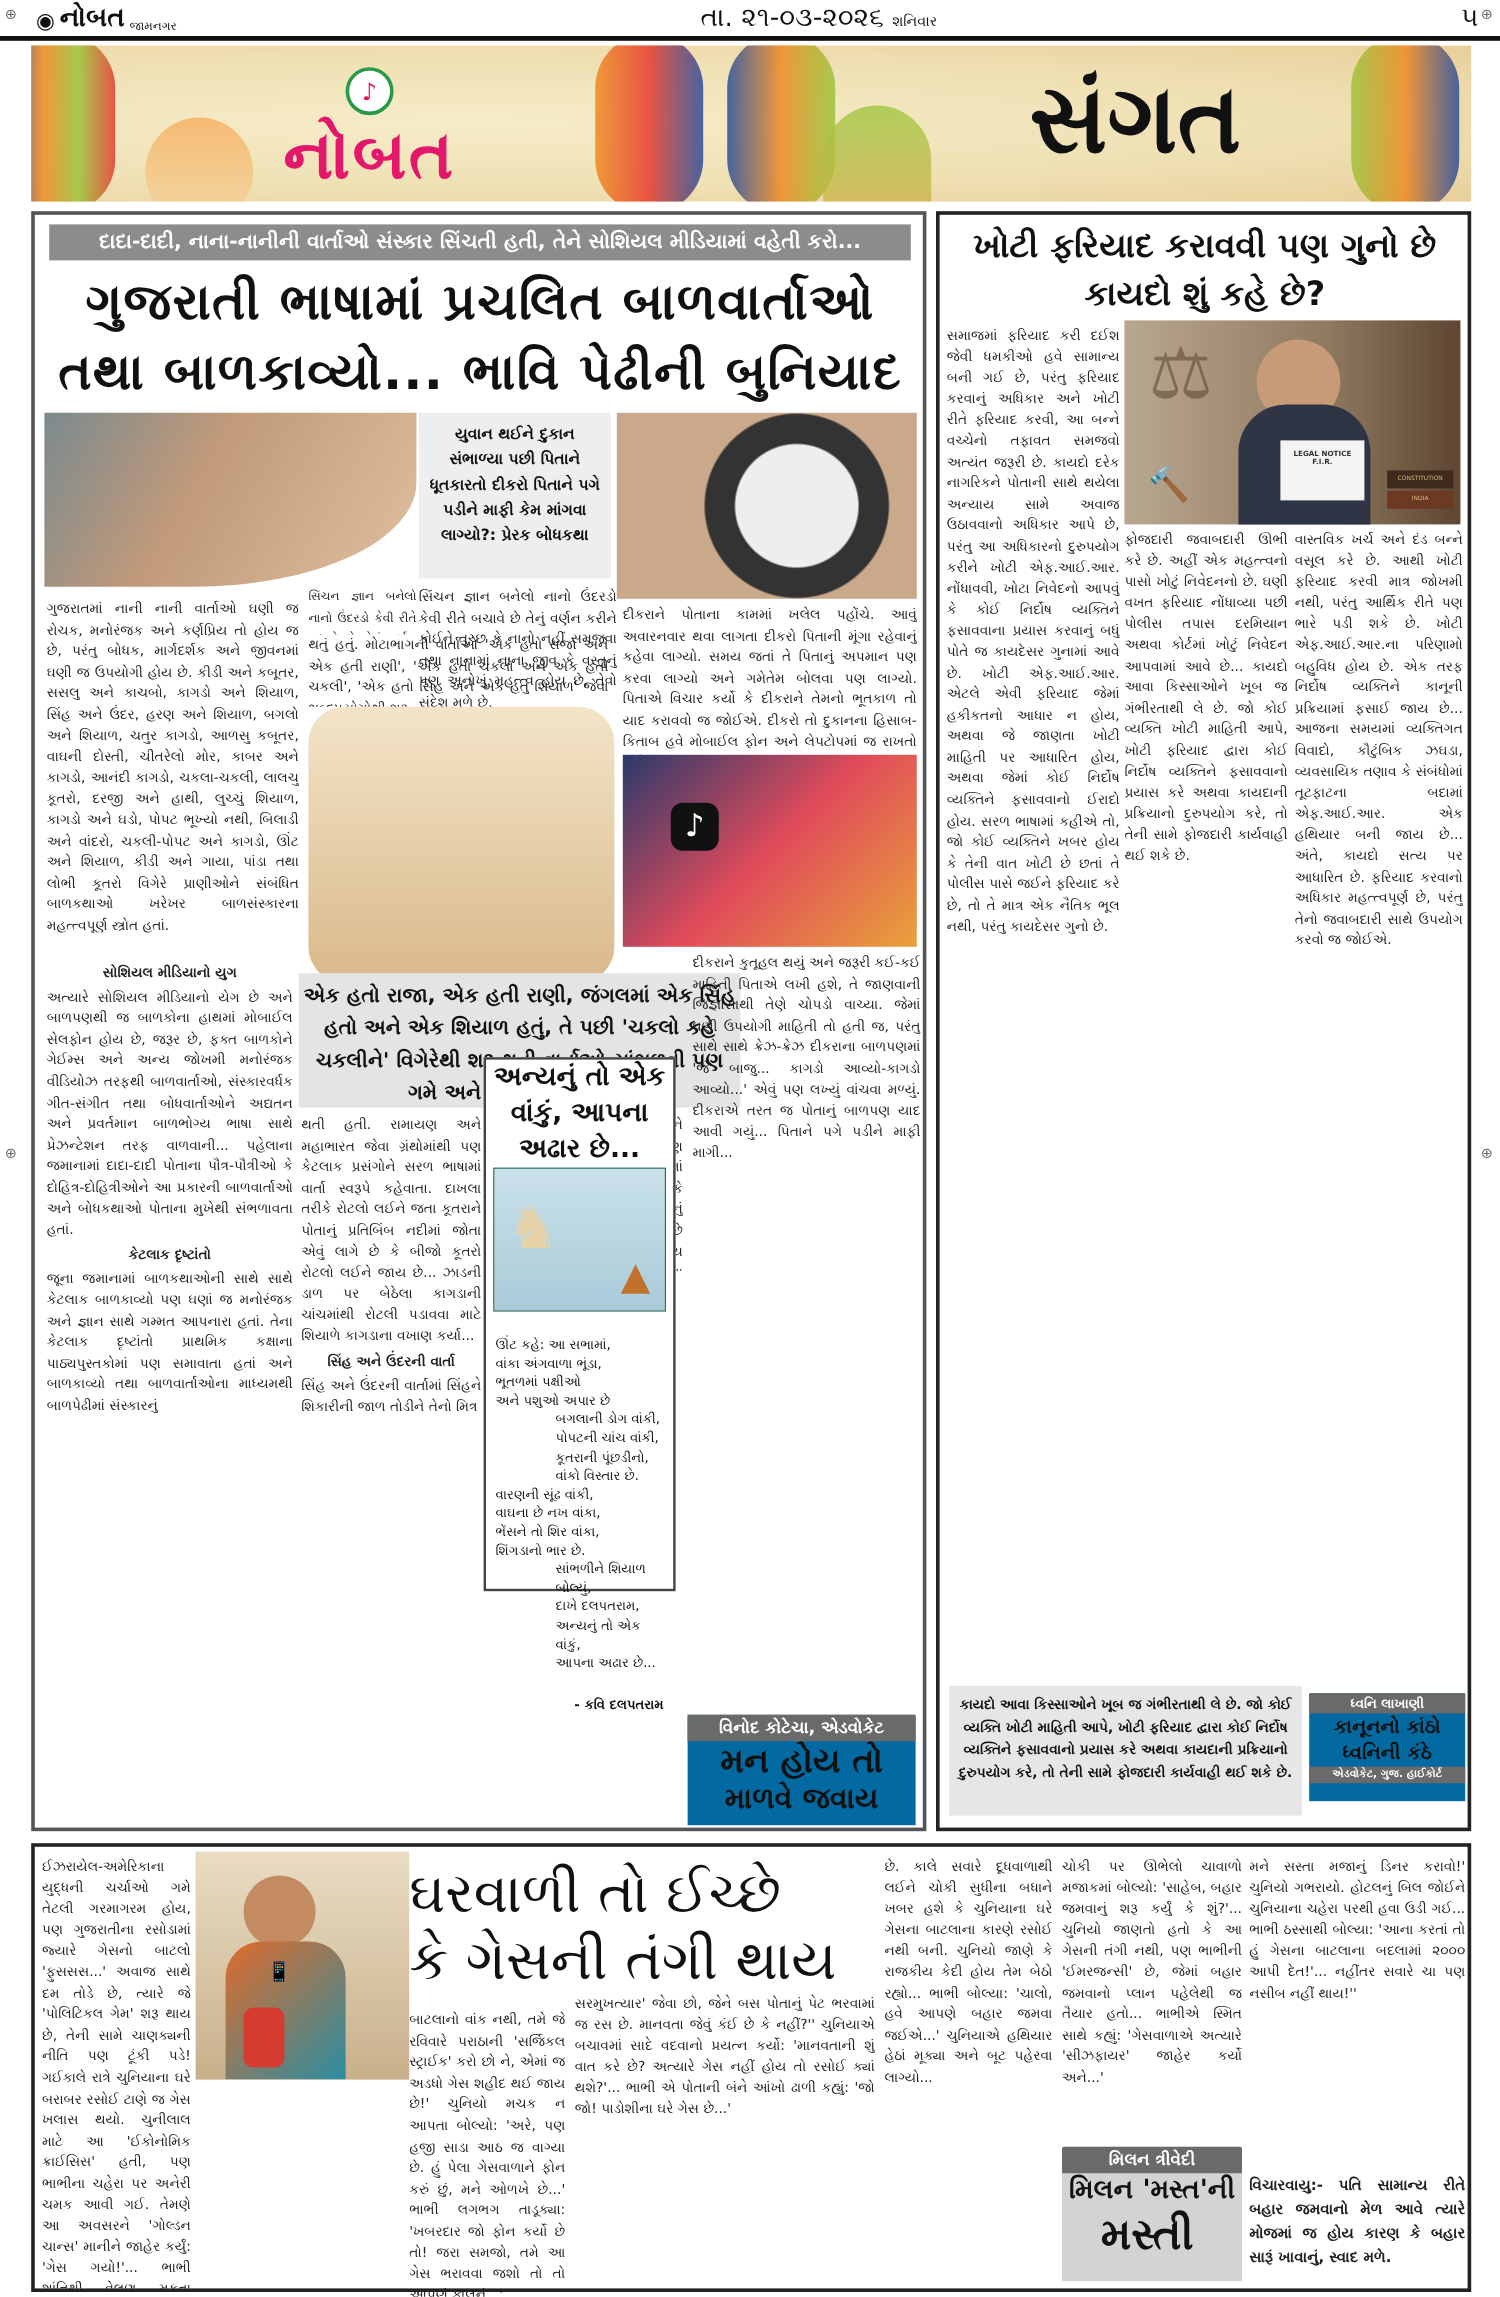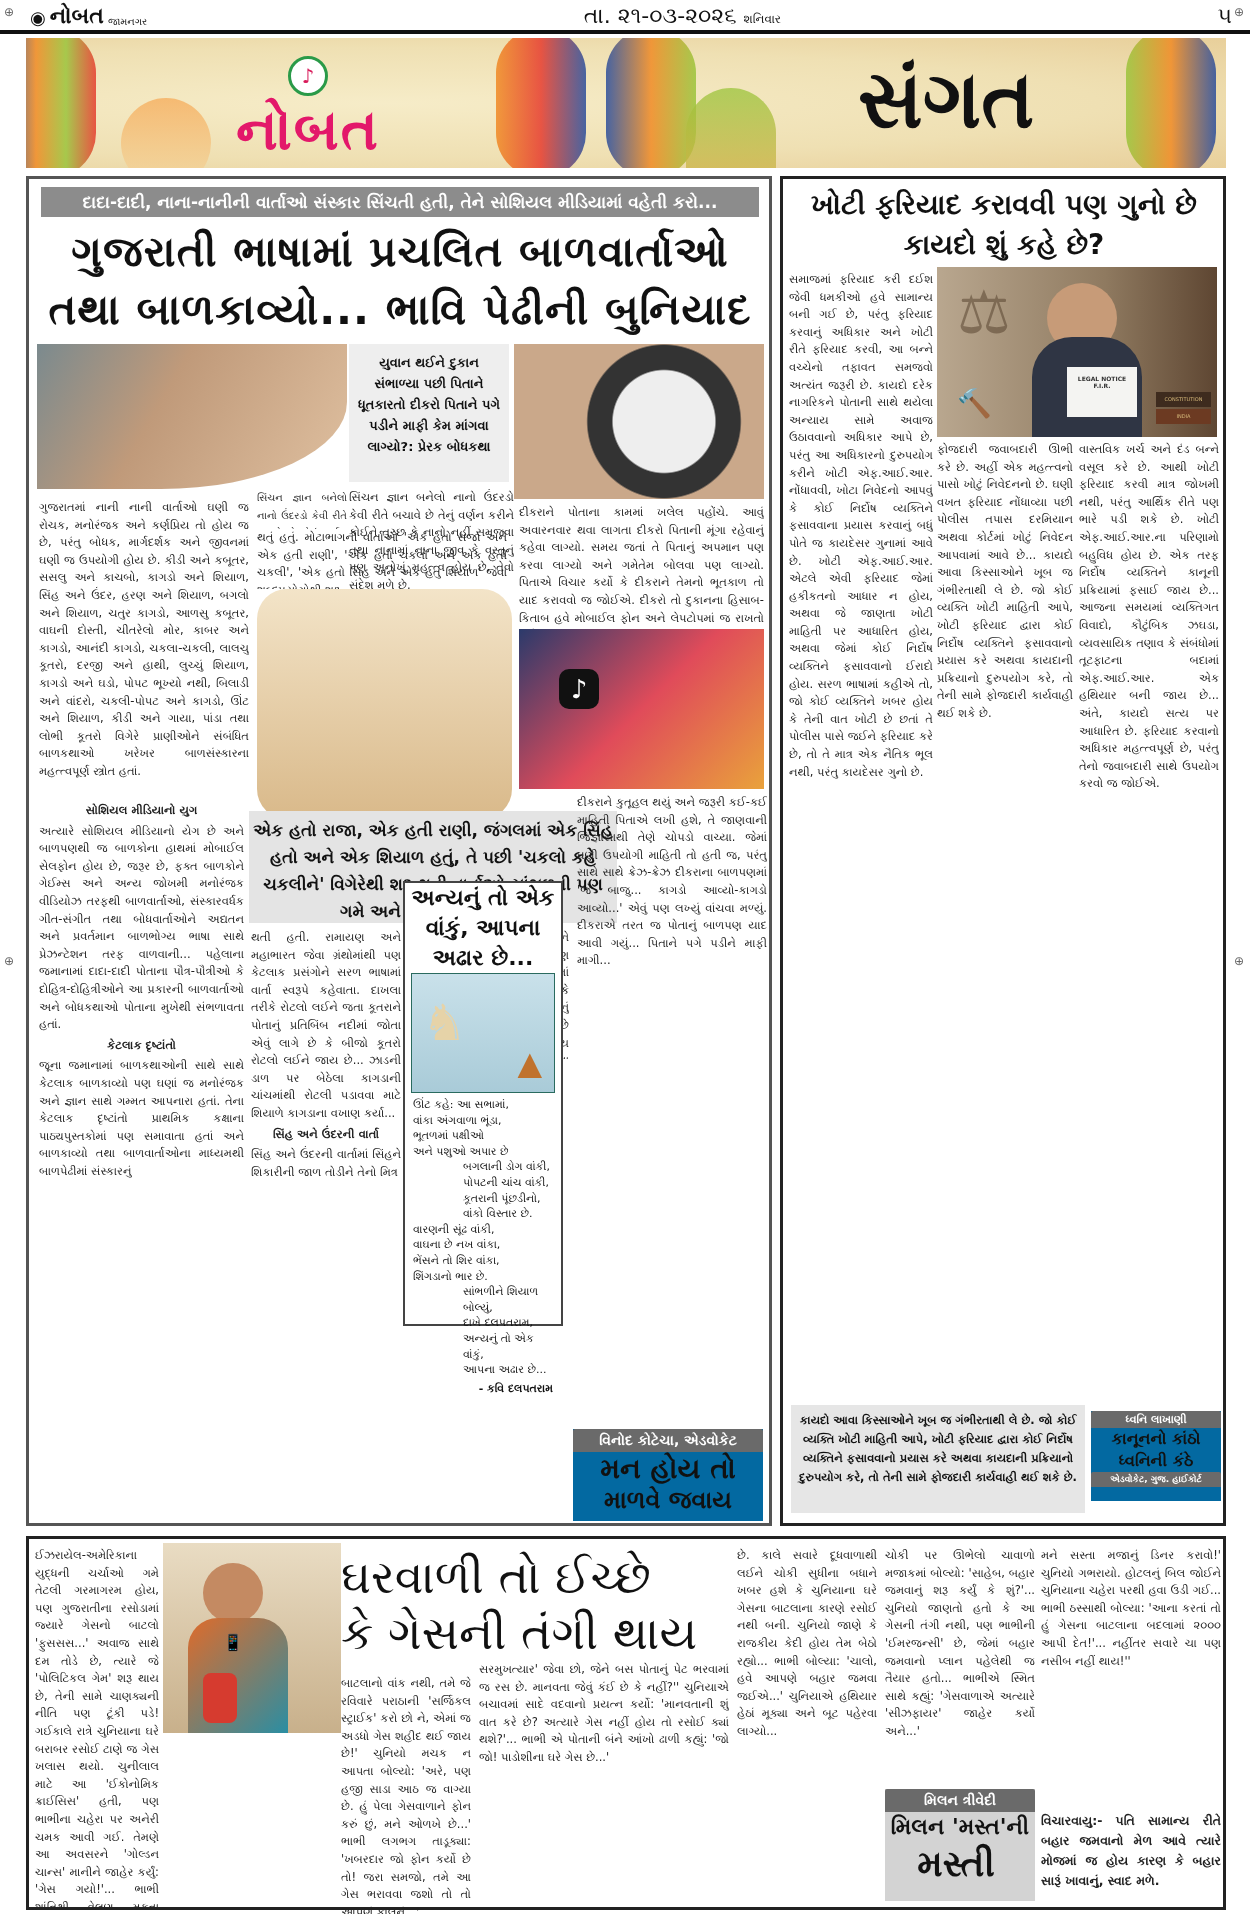--- a/index.html
+++ b/index.html
@@ -23,21 +23,21 @@
 .kicker{position:absolute;left:12px;top:8px;width:718px;height:30px;background:#8c8c8c;color:#fff;font-weight:bold;font-size:17px;display:flex;align-items:center;justify-content:center}
 .headline-main{position:absolute;left:8px;top:44px;width:726px;text-align:center;font-weight:bold;font-size:42px;line-height:58px;letter-spacing:1px}
 .photo{position:absolute;background:#cbb79b;overflow:hidden}
 .sidebox{position:absolute;left:320px;top:165px;width:160px;height:138px;background:#eee;font-weight:bold;font-size:13px;text-align:center;line-height:21px;padding:8px 6px}
 .col{position:absolute;font-size:11.5px;line-height:17.6px;text-align:justify;color:#222;overflow:hidden}
 .col .sub{font-weight:bold;text-align:center;display:block;margin:3px 0}
 .quote{position:absolute;background:#e4e4e4;font-weight:bold;text-align:center}
 .poem{position:absolute;left:374px;top:880px;width:160px;height:445px;border:2px solid #444;background:#fff}
 .poem-title{font-size:22px;font-weight:bold;text-align:center;line-height:30px;padding:0 0}
 .poem-pic{height:120px;background:linear-gradient(#c9e1ea,#a9cbd8);margin:0 6px;position:relative;border:1px solid #2a6b5f}
-.poem-text{font-size:11px;line-height:15.6px;padding:4px 8px}
+.poem-text{font-size:11px;line-height:15.6px;padding:20px 8px}
 .poem-text .ind{padding-left:50px}
 .poem-credit{text-align:right;font-weight:bold;font-size:11px;padding-right:8px}
 .byline-tag{background:#6a6a6a;color:#fff;font-weight:bold;font-size:14px;text-align:center;padding:3px 8px;border-radius:2px 2px 0 0}
 .column-brand{position:absolute;background:#0369a1;text-align:center;font-weight:bold}
 .right-title{position:absolute;left:6px;top:6px;width:430px;text-align:center;font-weight:bold;font-size:28px;line-height:40px}
 .legal-photo{position:absolute;left:154px;top:88px;width:280px;height:170px;background:linear-gradient(90deg,#b9a78f,#8f7a60 60%,#5e4632);overflow:hidden}
 .right-quote{position:absolute;left:8px;top:1226px;width:294px;height:108px;background:#e6e6e6;font-weight:bold;font-size:11.5px;line-height:19px;text-align:center;padding:6px 4px}
 .bottom-title{position:absolute;left:312px;top:10px;width:390px;text-align:left;font-weight:normal;font-size:46px;line-height:56px}
 .gas-photo{position:absolute;left:134px;top:4px;width:178px;height:190px;background:linear-gradient(#e9dcc3,#c8b08b);overflow:hidden}
 .icon-crosshair{position:absolute;width:12px;height:12px;font-size:12px;line-height:12px;color:#666}

